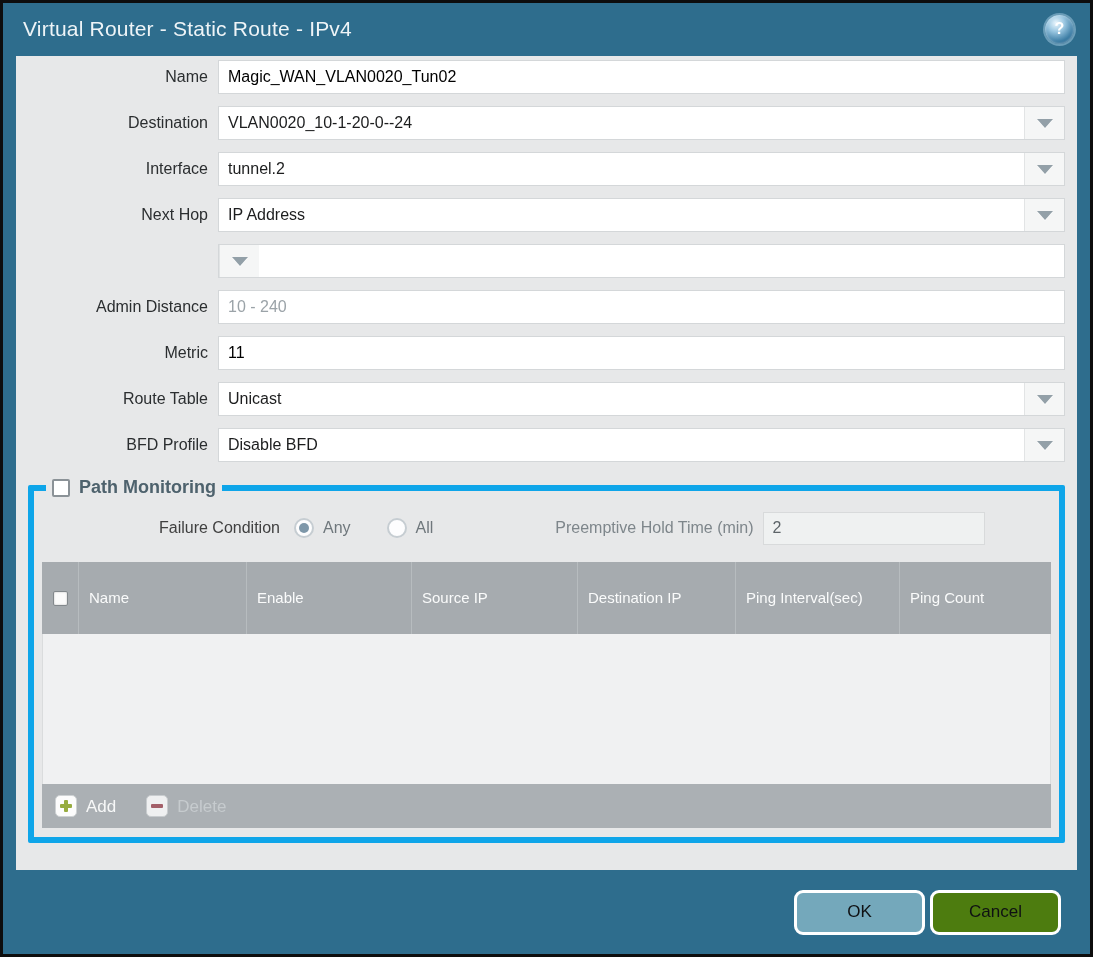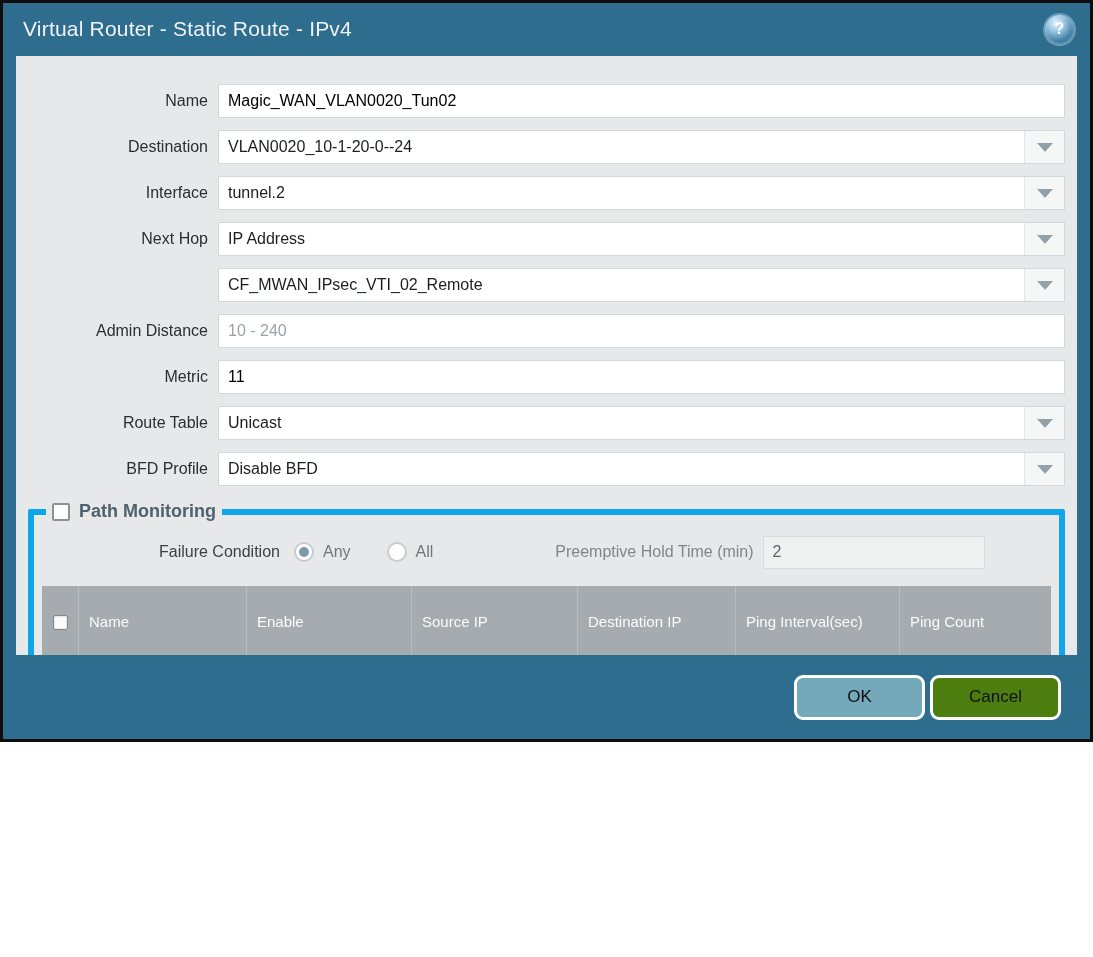--- a/index.html
+++ b/index.html
@@ -4,21 +4,21 @@
 <style>
   * { box-sizing: border-box; }
   body {
     margin: 0;
     background: #ffffff;
     font-family: "Liberation Sans", sans-serif;
   }
   .dialog {
     position: relative;
     width: 1093px;
-    height: 742px;
+    height: 957px;
     border: 3px solid #0d0d0d;
     background: #2e6d8d;
   }
   
   .titlebar {
     height: 52px;
     display: flex;
     align-items: center;
     padding: 0 16px 0 20px;
   }
@@ -35,21 +35,21 @@
     box-shadow: 0 0 0 2px rgba(180,215,238,.45), inset 0 0 3px rgba(255,255,255,.6);
     display: flex; align-items: center; justify-content: center;
     color: #ffffff; font-weight: bold; font-size: 16px;
     cursor: pointer;
   }
   
   .content {
     position: absolute;
     left: 13px; right: 13px; top: 53px; bottom: 84px;
     background: #e7e8e9;
-    padding: 28px 12px 0;
+    padding: 4px 12px 0;
     overflow: hidden;
   }
   .row {
     display: flex;
     align-items: center;
     margin-bottom: 12px;
   }
   .lbl {
     flex: none;
     width: 180px;
@@ -323,21 +323,20 @@
         <span class="dd-value">IP Address</span>
         <span class="dd-btn">
             <span class="dd-arrow"></span>
           </span>
       </div>
     </div>
 
     <div class="row">
       <span class="lbl"></span>
       <div class="field">
-        <span class="dd-value">CF_MWAN_IPsec_VTI_02_Remote</span>
         <span class="dd-btn">
             <span class="dd-arrow"></span>
           </span>
       </div>
     </div>
 
     <div class="row">
       <span class="lbl">Admin Distance</span>
       <div class="field">
         <input placeholder="10 - 240" style="">

